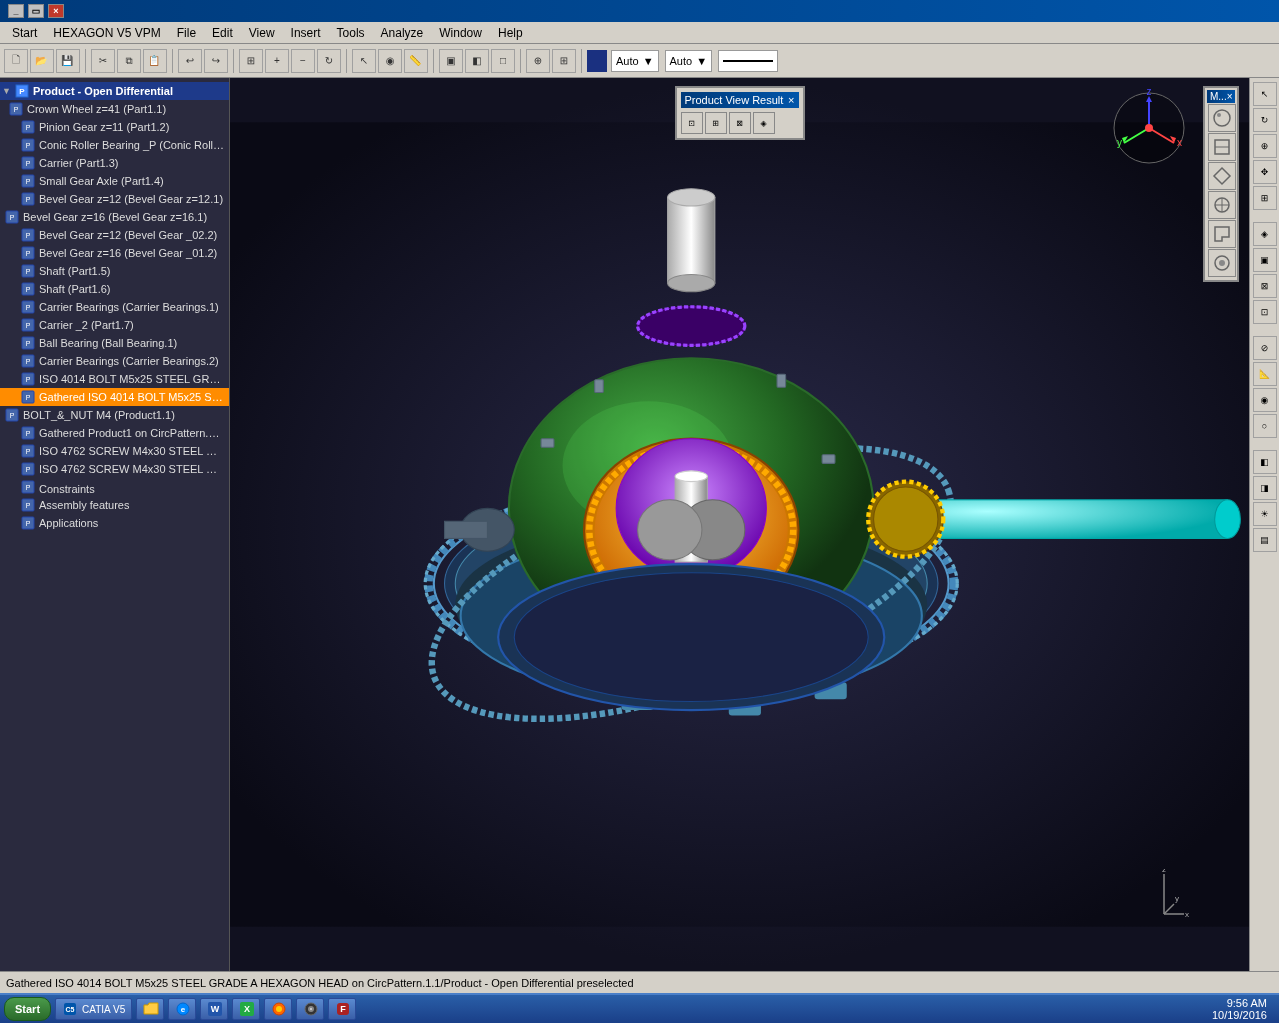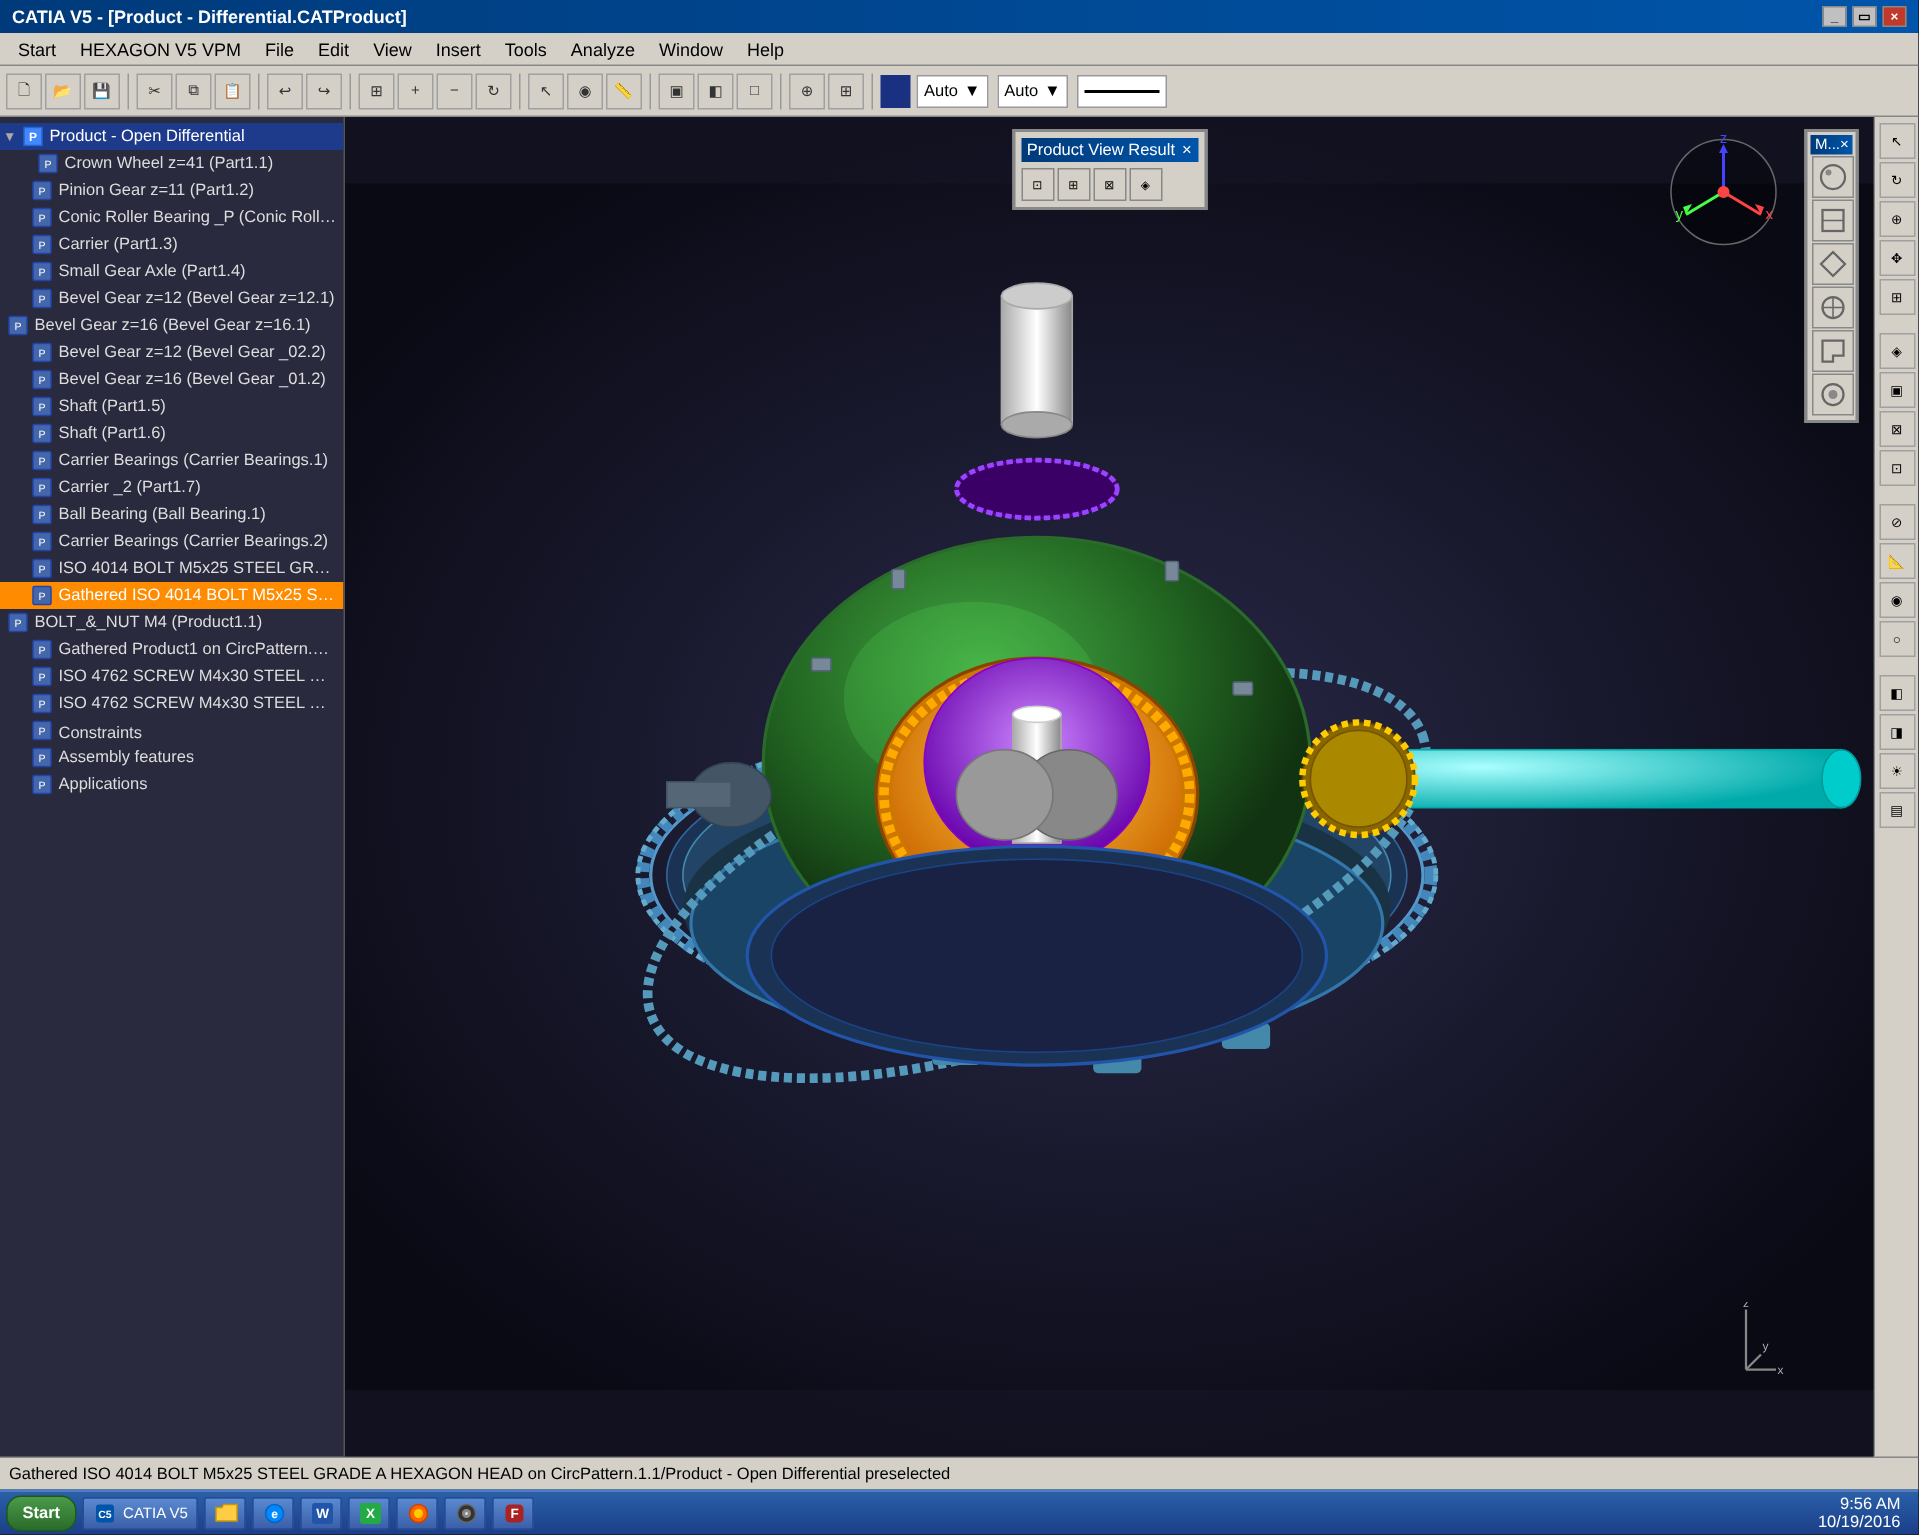--- a/index.html
+++ b/index.html
@@ -298,21 +298,20 @@
 
     
     #left-panel::-webkit-scrollbar { width: 8px; }
     #left-panel::-webkit-scrollbar-track { background: #1a1a2a; }
     #left-panel::-webkit-scrollbar-thumb { background: #555; border-radius: 4px; }
   </style>
 </head>
 <body>
 
 <div id="title-bar">
-  <span class="title-text">CATIA V5 - [Product - Differential.CATProduct]</span>
   <div class="win-controls">
     <div class="win-btn">_</div>
     <div class="win-btn">▭</div>
     <div class="win-btn" style="background:#c0392b;color:white;">×</div>
   </div>
 </div>
 
 <div id="menu-bar">
   <span class="menu-item">Start</span>
   <span class="menu-item">HEXAGON V5 VPM</span>
@@ -375,25 +374,25 @@
   <div id="left-panel">
 
     <div class="tree-item root" style="background:#1e3a8a; padding-left:2px;">
       <span class="tree-expand">▼</span>
       <span class="tree-icon">
         <svg width="14" height="14" viewBox="0 0 14 14">
             <rect x="1" y="1" width="12" height="12" fill="#4488ff" stroke="#2266cc" stroke-width="1"></rect>
             <text x="7" y="10" text-anchor="middle" fill="white" font-size="8">P</text>
           </svg>
       </span>
-      <span style="font-size:11px; color:white; font-weight:normal;">Product - Open Differential</span>
+      <span style="font-size:11px; color:white; font-weight:bold;">Product - Open Differential</span>
     </div>
 
     <div id="tree-items-container">
-        <div class="tree-item" style="padding-left: 24px;">
+        <div class="tree-item" style="padding-left: 8px;">
           <span class="tree-icon">
             <svg width="14" height="14" viewBox="0 0 14 14">
               <rect x="1" y="1" width="12" height="12" fill="#4466aa" stroke="#2244aa" stroke-width="1" rx="1"></rect>
               <text x="7" y="10" text-anchor="middle" fill="white" font-size="7">P</text>
             </svg>
           </span>
           <span style="font-size: 11px; overflow: hidden; text-overflow: ellipsis; white-space: nowrap;">Crown Wheel z=41 (Part1.1)</span>
         </div>
         <div class="tree-item" style="padding-left: 20px;">
           <span class="tree-icon">

